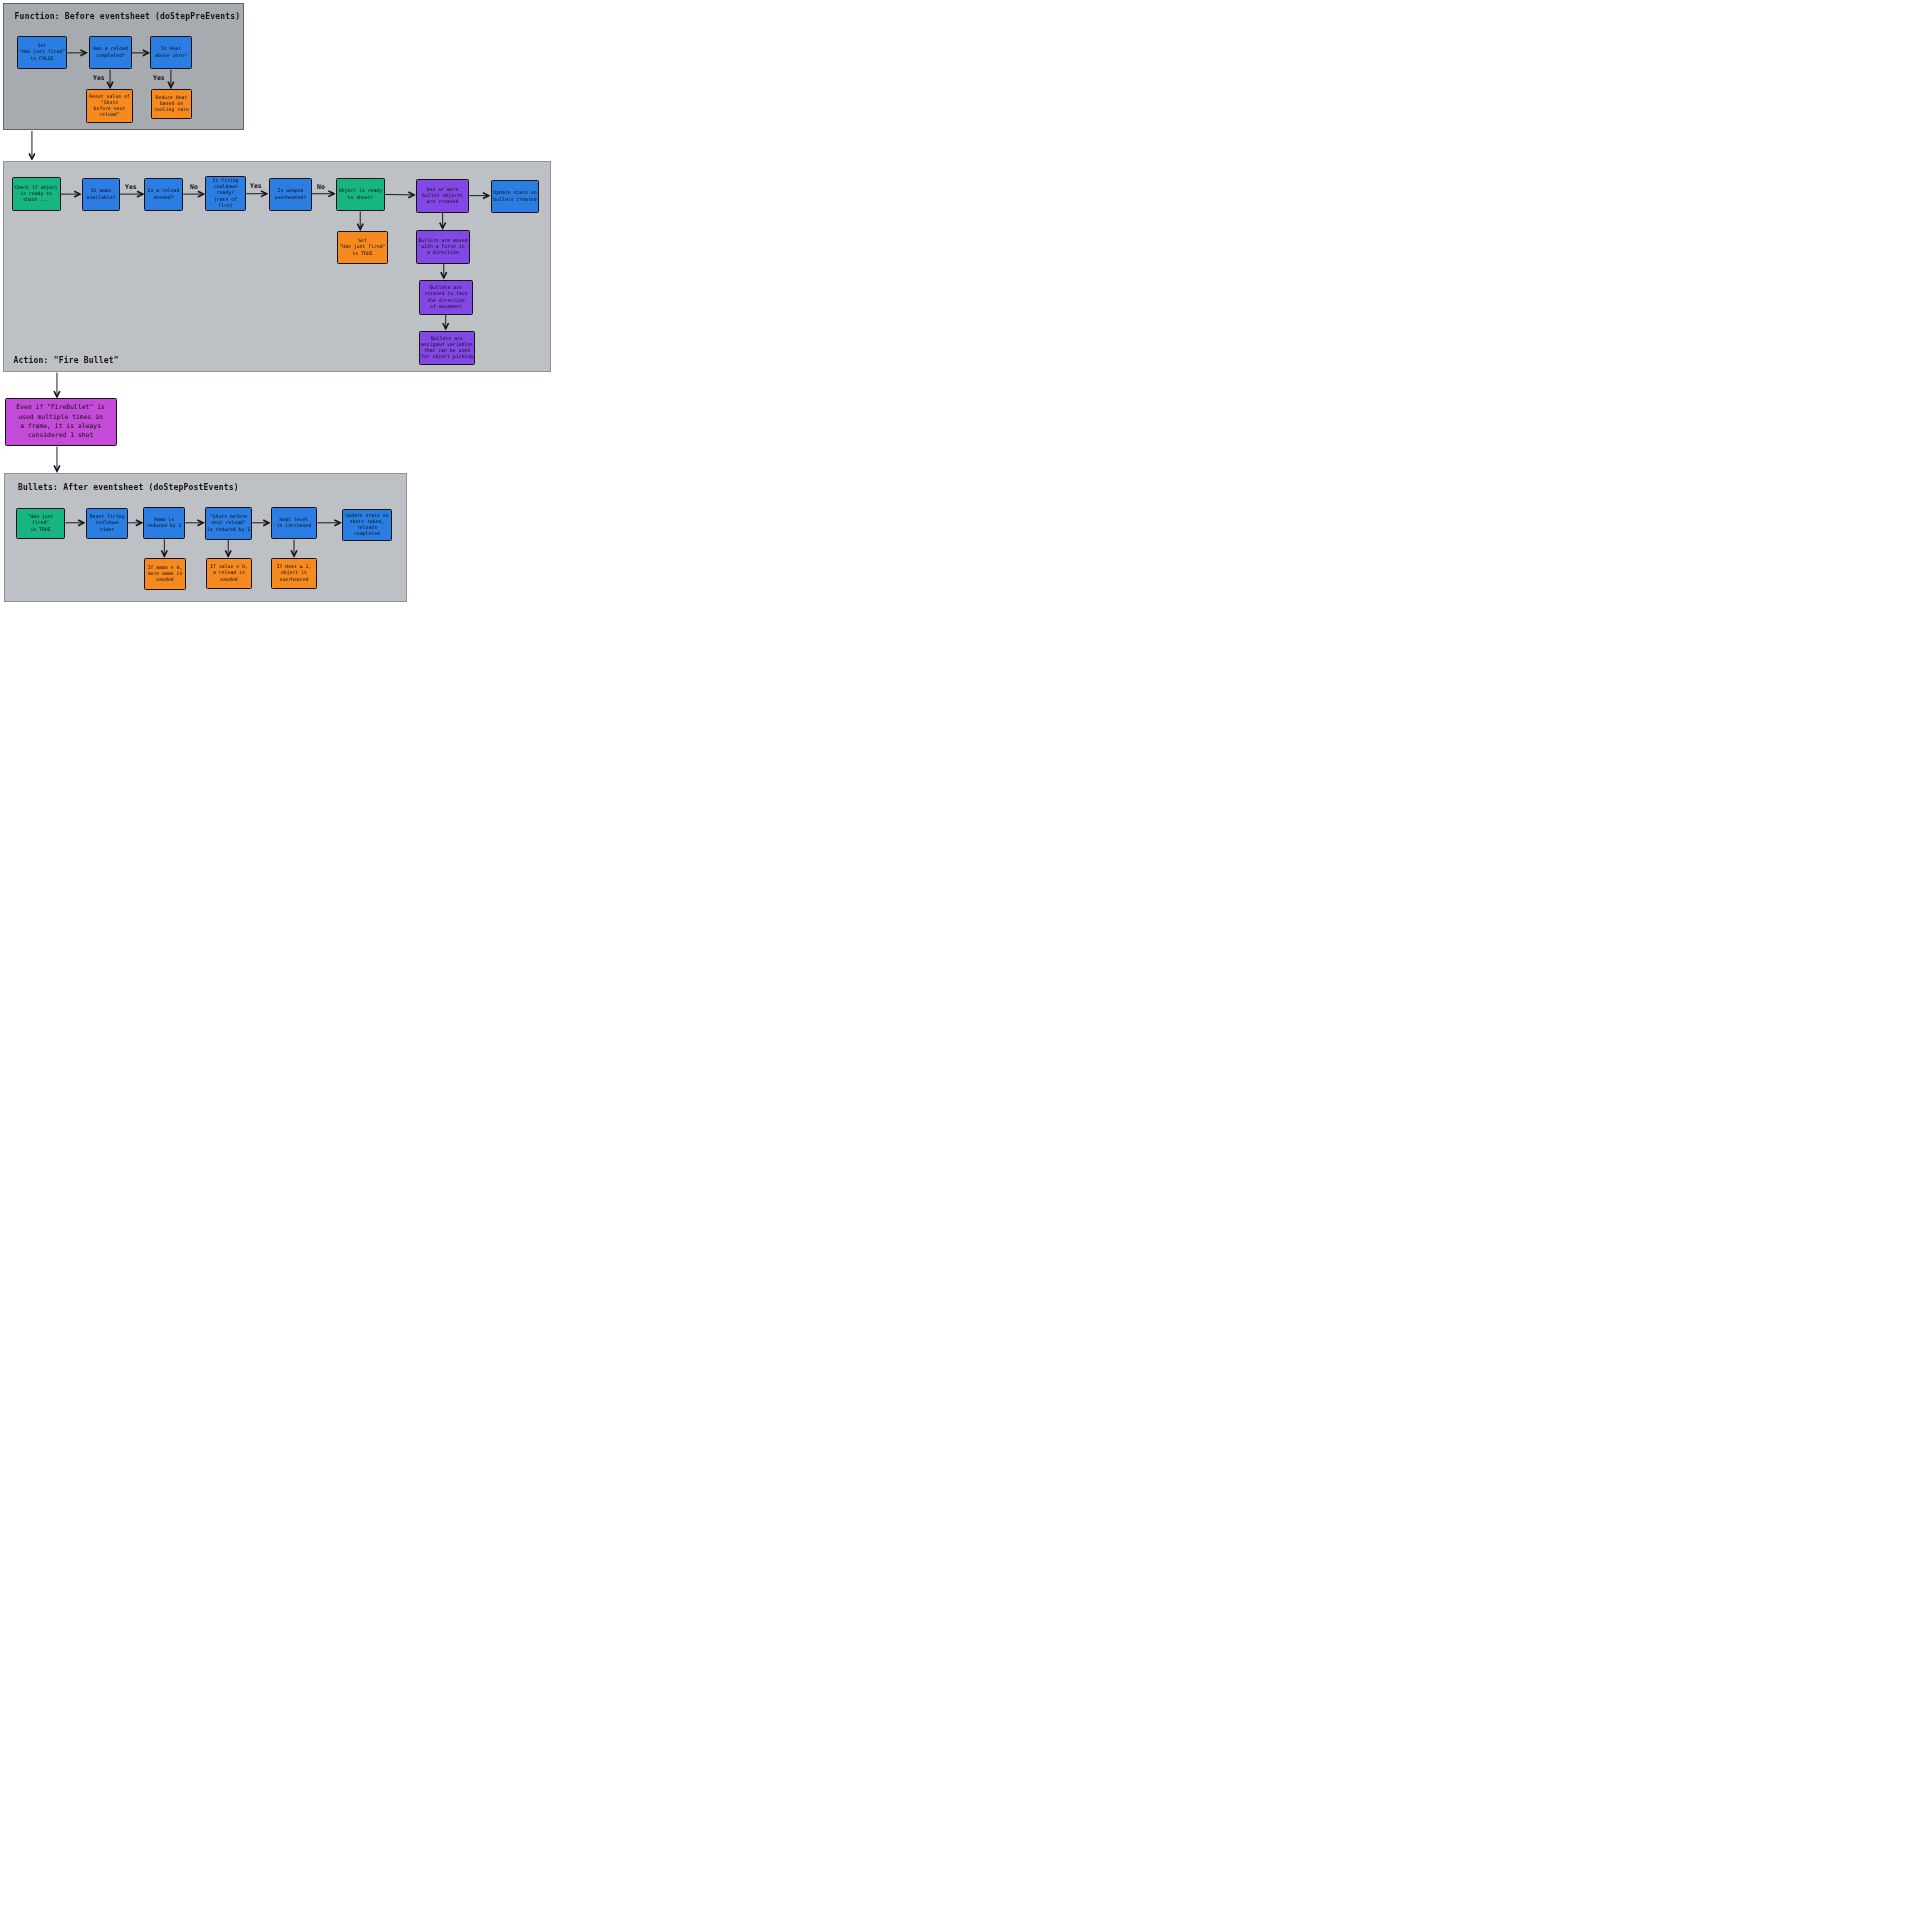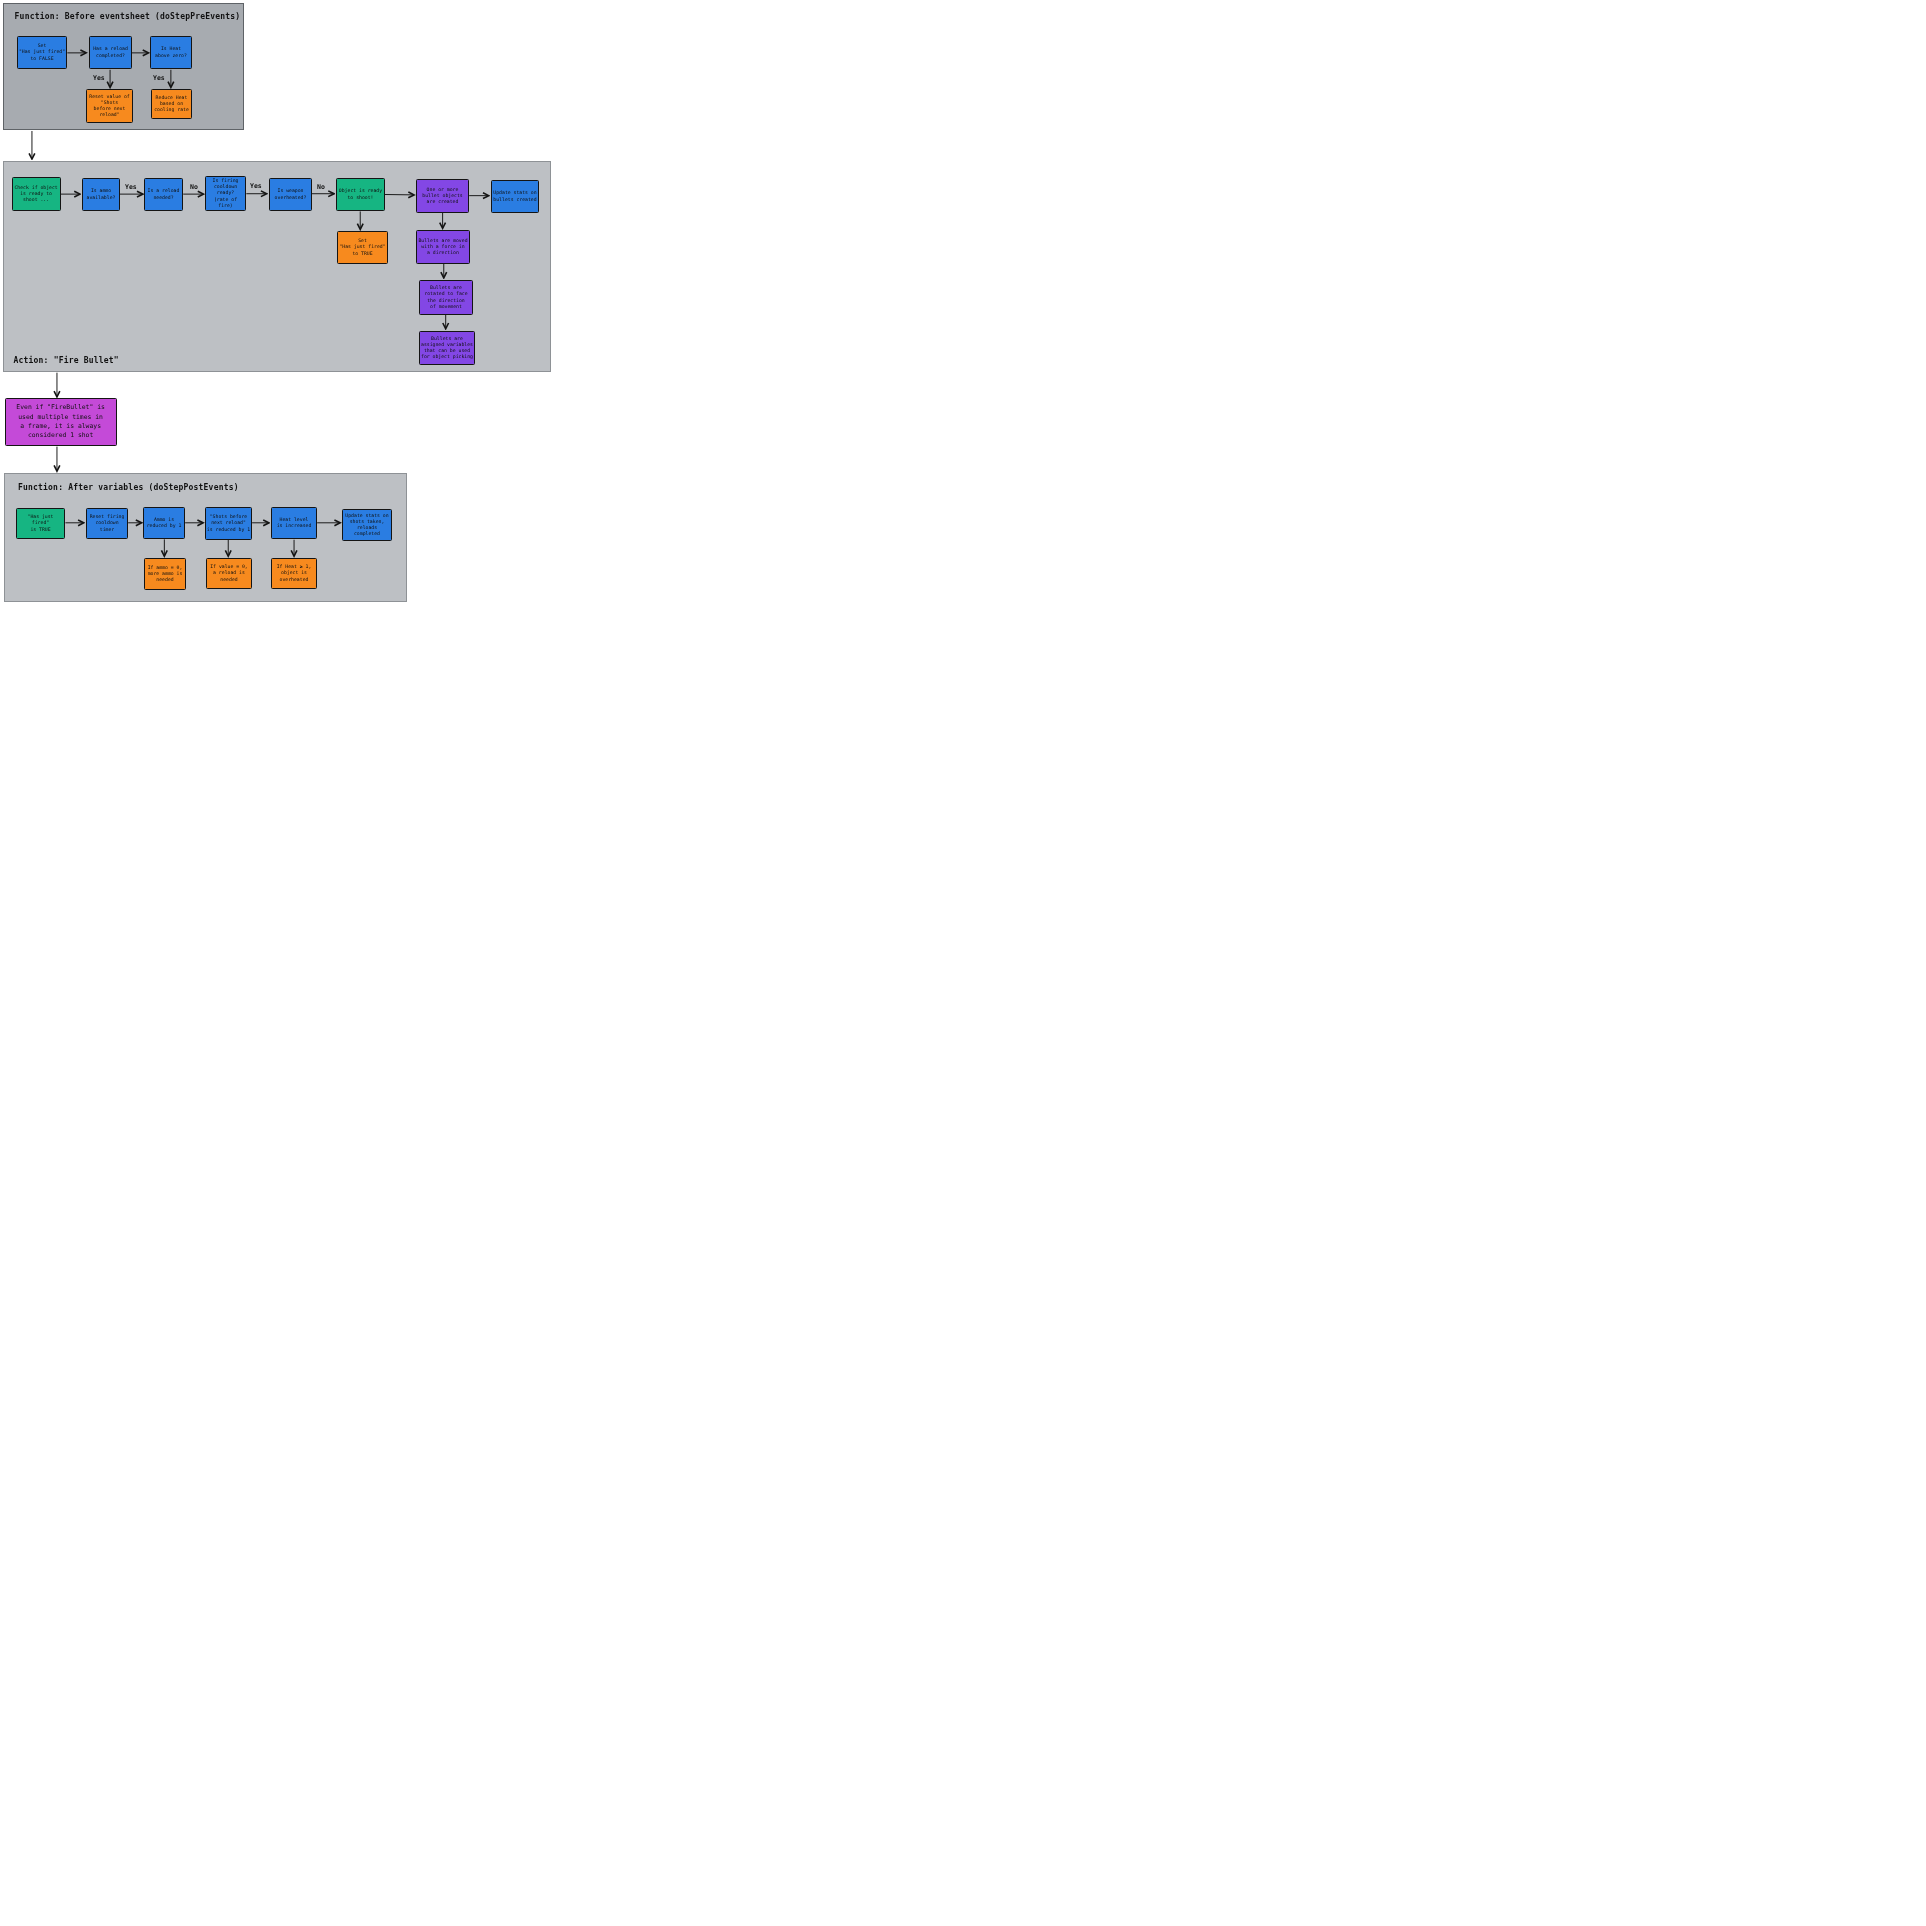--- a/index.html
+++ b/index.html
@@ -128,21 +128,21 @@
 assigned variables
 that can be used
 for object picking</div>
   <div class="section-title" style="left:13.5px;top:356px;">Action: "Fire Bullet"</div>
 
   <div class="node magenta note" style="left:4.6px;top:398px;width:112px;height:48px;">Even if "FireBullet" is
 used multiple times in
 a frame, it is always
 considered 1 shot</div>
 
-  <div class="section-title" style="left:18px;top:483px;">Function: After variables (doStepPostEvents)</div>
+  <div class="section-title" style="left:18px;top:483px;">Bullets: After eventsheet (doStepPostEvents)</div>
   <div class="node green" style="left:16px;top:508px;width:49px;height:31px;">"Has just fired"
 is TRUE</div>
   <div class="node blue" style="left:86px;top:508px;width:42px;height:31px;">Reset firing
 cooldown timer</div>
   <div class="node blue" style="left:143px;top:507px;width:42px;height:32px;">Ammo is
 reduced by 1</div>
   <div class="node blue" style="left:205px;top:507px;width:47px;height:33px;">"Shots before
 next reload"
 is reduced by 1</div>
   <div class="node blue" style="left:271px;top:507px;width:46px;height:32px;">Heat level

